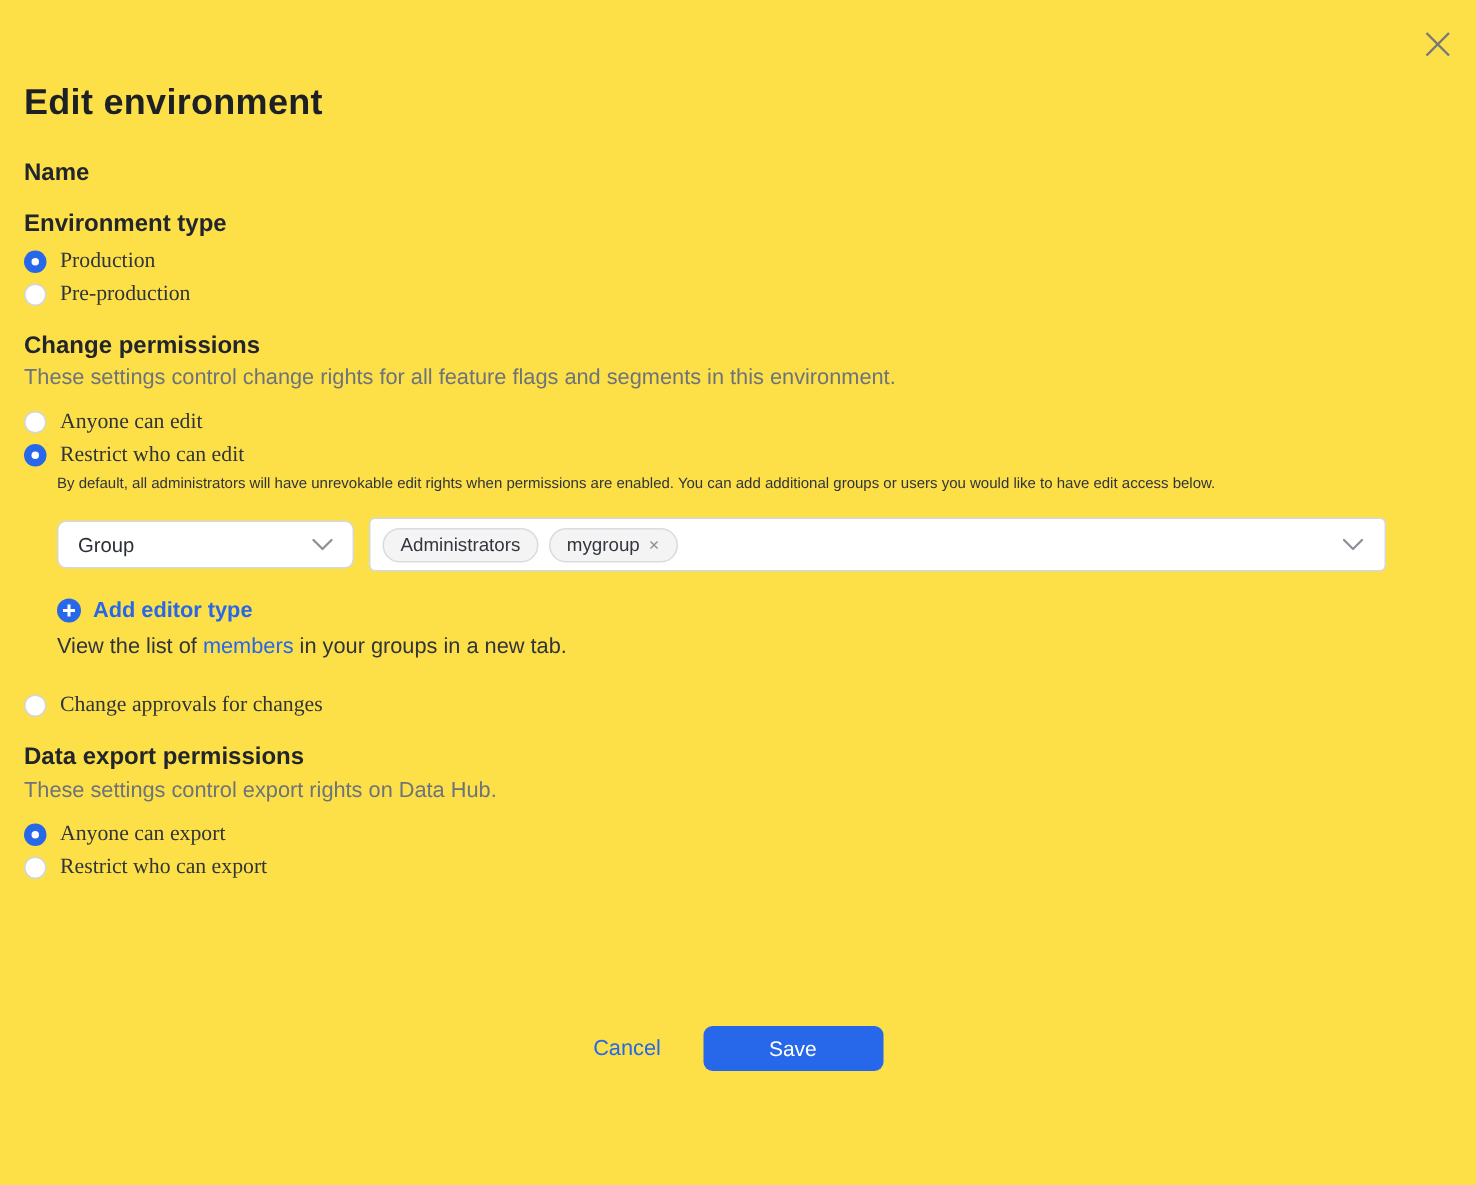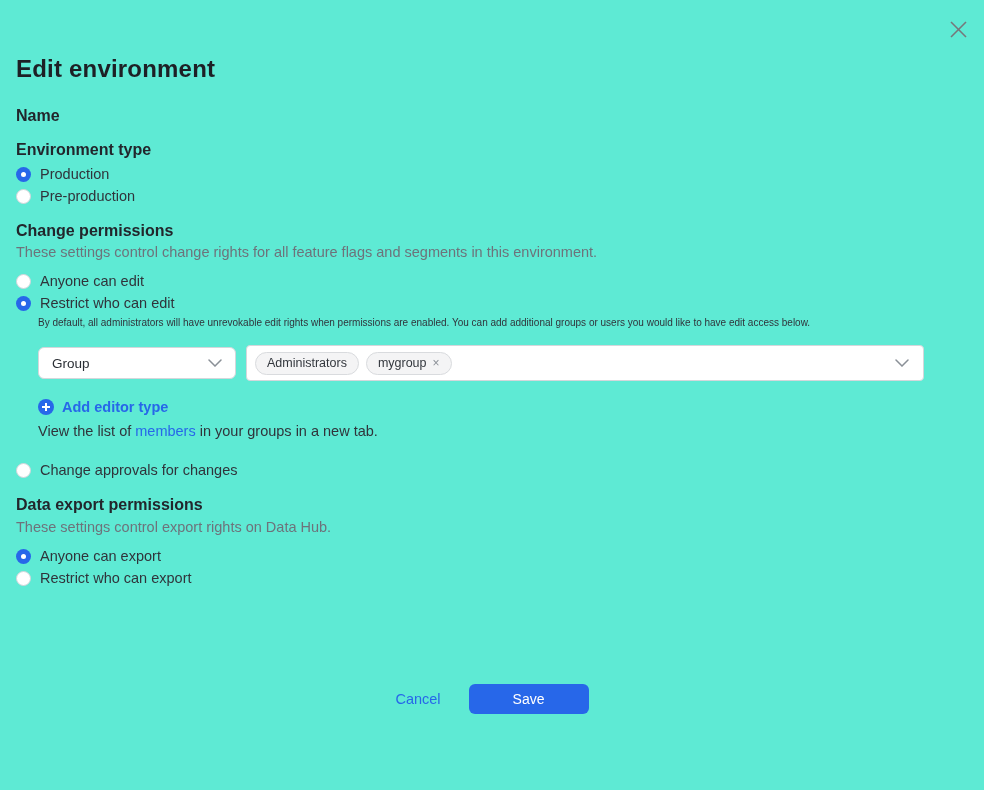--- a/index.html
+++ b/index.html
@@ -1,19 +1,19 @@
 <!DOCTYPE html>
 <html><head>
 <meta charset="utf-8">
 <style>
   * { margin: 0; padding: 0; box-sizing: border-box; }
   html, body { width: 984px; height: 790px; background: #ffffff; overflow: hidden; }
   body { font-family: "Liberation Sans", "DejaVu Sans", sans-serif; color: #2e3238; position: relative; }
 
-  .modal { position: relative; width: 984px; height: 790px; background: #5eead4; padding: 0 16px; }
+  .modal { position: relative; width: 984px; height: 790px; background: #fde047; padding: 0 16px; }
 
   .close-btn {
     position: absolute; top: 17px; right: 14px; width: 24px; height: 24px;
     background: none; border: none; cursor: pointer; display: flex; align-items: center; justify-content: center;
   }
   .close-btn svg { stroke: #76787b; }
 
   h1.title { padding-top: 55px; font-size: 24px; line-height: 28px; font-weight: 700; color: #1d2025; letter-spacing: .2px; }
 
   .section-label { font-size: 16px; font-weight: 700; color: #22262c; line-height: 17px; }
@@ -21,21 +21,21 @@
 
   .name-label { margin-top: 24px; }
   .text-input {
     margin-top: 6px; width: 952px; height: 31px; border: 1px solid #a5c7f4; border-radius: 6px;
     display: flex; align-items: center; padding: 0 12px; font-size: 13px; color: #24282e; background: #fff;
   }
   .caret { display: inline-block; width: 1px; height: 15px; background: #2b2e33; margin-left: 1px; }
 
   .env-type-label { margin-top: 17px; }
 
-  .radio-row { display: flex; align-items: center; gap: 9px; height: 22px; cursor: pointer; }
+  .radio-row { display: flex; align-items: center; gap: 9px; height: 22px; cursor: pointer; font-family: Liberation Serif, serif; }
   .radio-row .lbl { font-size: 14.5px; color: #30343b; }
   .radio {
     width: 15px; height: 15px; border-radius: 50%; border: 1px solid #d2d5da; background: #fff;
     flex: 0 0 auto; position: relative;
   }
   .radio.checked { border: none; background: #2767e9; }
   .radio.checked::after {
     content: ""; position: absolute; left: 50%; top: 50%; width: 5px; height: 5px;
     margin: -2.5px 0 0 -2.5px; border-radius: 50%; background: #fff;
   }

